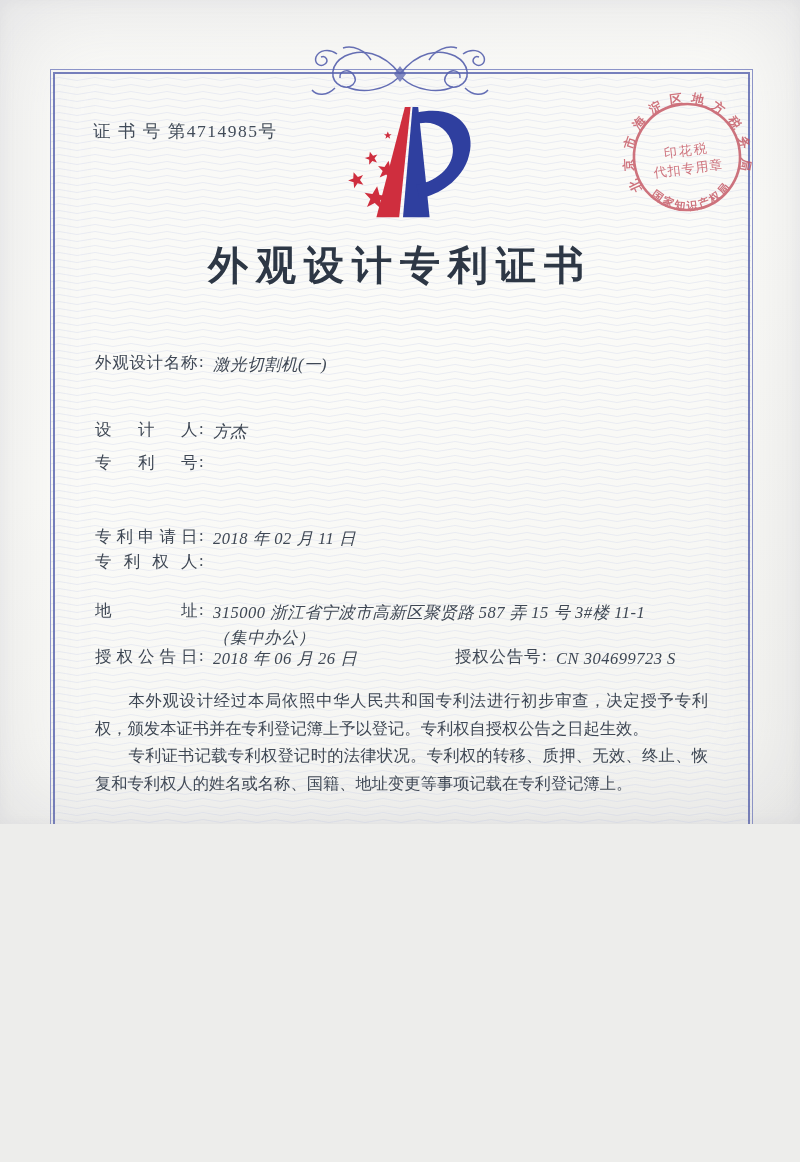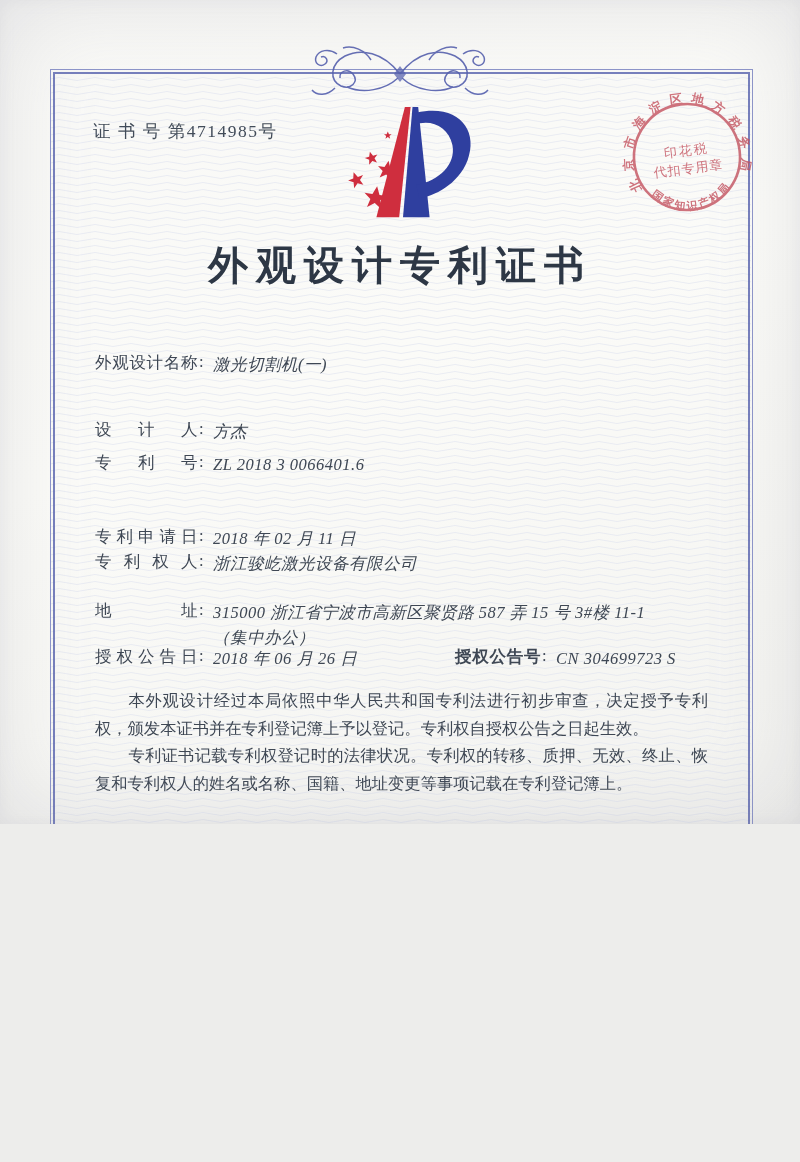--- a/index.html
+++ b/index.html
@@ -43,21 +43,21 @@
   }
   .fields{position:absolute;left:95px;top:0;width:650px;z-index:4;}
   .field{
     position:absolute;left:0;display:flex;align-items:flex-start;
     font-size:16.5px;color:#3e4754;letter-spacing:.5px;
   }
   .flabel{display:inline-block;width:103px;text-align:justify;text-align-last:justify;flex:none;}
   .fcolon{flex:none;margin:0 9px 0 1px;}
   .fvalue{max-width:468px;line-height:25px;font-style:italic;}
   .grant-right{position:absolute;left:360px;top:0;display:flex;}
-  .grant-right .flabel{width:86px;font-weight:bold;}
+  .grant-right .flabel{width:86px;}
 
   #paras{
     position:absolute;left:95px;right:92px;top:687px;z-index:4;
     font-size:16.3px;line-height:27.5px;color:#3e4754;text-align:justify;
   }
   #paras p{margin:0;text-indent:2.05em;}
 
   #barcode{
     position:absolute;left:82px;top:886px;height:21px;z-index:4;
     display:flex;align-items:stretch;
@@ -322,31 +322,29 @@
         <span class="fvalue">激光切割机(一)</span>
     </div>
     <div class="field" style="top:419px">
       <span class="flabel">设计人</span>
         <span class="fcolon">:</span>
         <span class="fvalue">方杰</span>
     </div>
     <div class="field" style="top:452px">
       <span class="flabel">专利号</span>
         <span class="fcolon">:</span>
-        <span class="fvalue">ZL 2018 3 0066401.6</span>
     </div>
     <div class="field" style="top:526px">
       <span class="flabel">专利申请日</span>
         <span class="fcolon">:</span>
         <span class="fvalue">2018 年 02 月 11 日</span>
     </div>
     <div class="field" style="top:551px">
       <span class="flabel">专利权人</span>
         <span class="fcolon">:</span>
-        <span class="fvalue">浙江骏屹激光设备有限公司</span>
     </div>
     <div class="field" style="top:600px">
       <span class="flabel">地址</span>
         <span class="fcolon">:</span>
         <span class="fvalue" style="max-width:462px">315000 浙江省宁波市高新区聚贤路 587 弄 15 号 3#楼 11-1（集中办公）</span>
     </div>
     <div class="field" style="top:646px;width:650px">
       <span class="flabel">授权公告日</span>
         <span class="fcolon">:</span>
         <span class="fvalue">2018 年 06 月 26 日</span>

